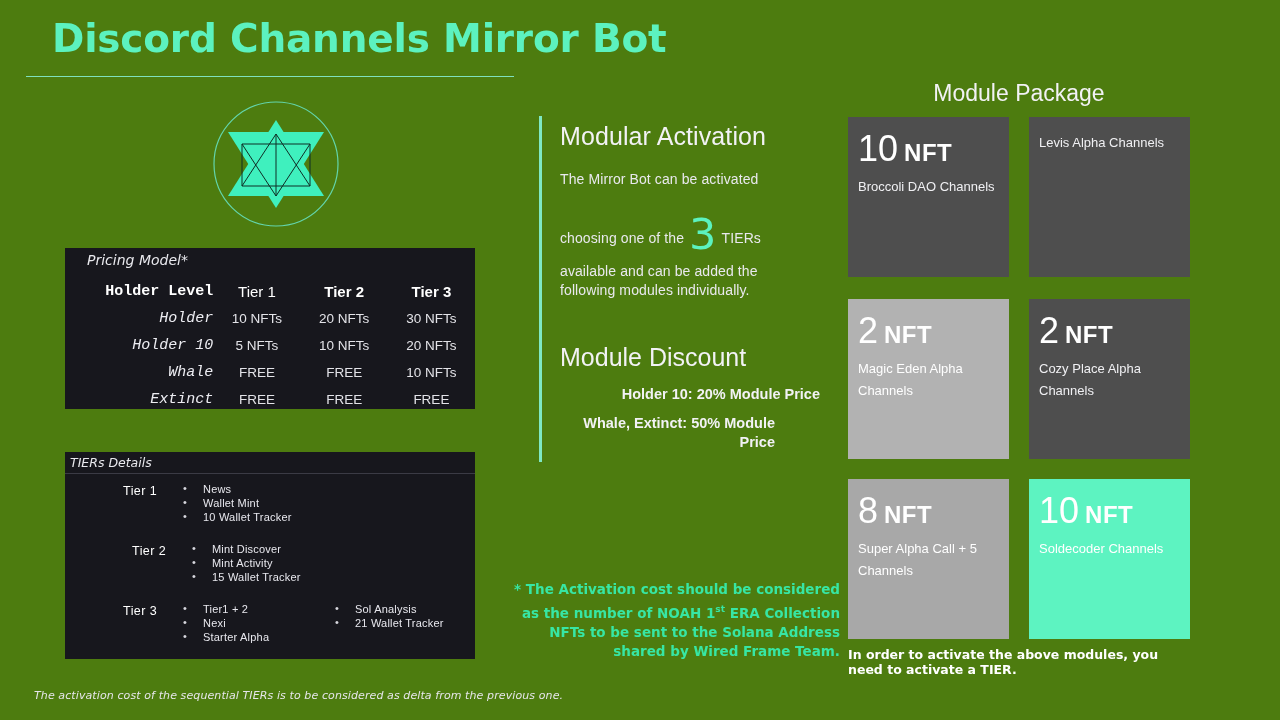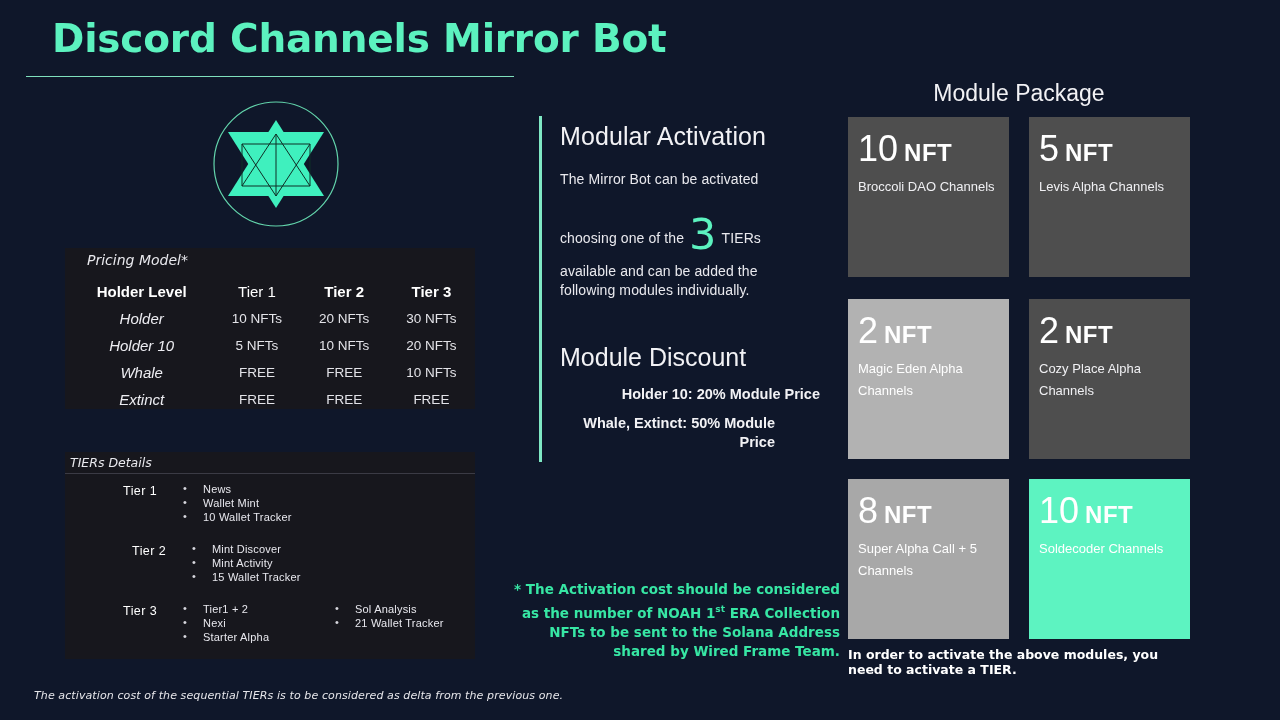--- a/index.html
+++ b/index.html
@@ -3,21 +3,21 @@
 <meta charset="utf-8">
 <title>Discord Channels Mirror Bot</title>
 <style>
   * { box-sizing: border-box; margin: 0; padding: 0; }
   html, body {
     width: 1280px; height: 720px;
     background: #000;
     font-family: "Liberation Sans", sans-serif;
     overflow: hidden;
   }
-  #slide { position: relative; width: 1280px; height: 720px; background: #0f172a; }
+  #slide { position: relative; width: 1280px; height: 720px; background: #4d7c0f; }
 
   
   #title {
     position: absolute; left: 52px; top: 16px;
     font-size: 39px; font-weight: bold; letter-spacing: -0.2px;
     color: #5cf2bf;
     font-family: "DejaVu Sans", sans-serif;
   }
   #title-rule {
     position: absolute; left: 26px; top: 76px; width: 488px; height: 1px;
@@ -32,21 +32,21 @@
     position: absolute; left: 65px; top: 248px; width: 410px; height: 161px;
     background: #17171d;
   }
   #pricing .cap {
     position: absolute; left: 22px; top: 4px;
     font-size: 14px; font-style: italic; color: #e9e9ee;
     font-family: "DejaVu Sans", sans-serif;
   }
   #pricing table { position: absolute; left: 0; top: 30px; width: 410px; border-collapse: collapse; }
   #pricing th, #pricing td { padding: 0; height: 27px; vertical-align: middle; }
-  #pricing th.lvl, #pricing td.lvl { width: 148px; padding-left: 5px; text-align: center; }
+  #pricing th.lvl, #pricing td.lvl { width: 148px; padding-left: 5px; text-align: right; font-family: Liberation Mono, monospace; }
   #pricing th.t, #pricing td.t { width: 87px; text-align: center; }
   #pricing thead th { font-size: 15px; color: #fff; font-weight: bold; }
   #pricing thead th.lvl { font-size: 15px; }
   #pricing thead th.t1 { font-weight: normal; }
   #pricing td.lvl { font-size: 15px; font-style: italic; color: #ededf2; }
   #pricing td.t { font-size: 13.5px; color: #e3e3e8; }
 
   
   #tiers {
     position: absolute; left: 65px; top: 452px; width: 410px; height: 207px;
@@ -254,21 +254,20 @@
 
   <div id="star-note" style="color: rgb(55, 230, 164); text-align: right;"><span>* The Activation cost should be considered as the number of NOAH 1</span><sup>st</sup><span> ERA Collection NFTs to be sent to the Solana Address shared by Wired Frame Team.</span></div>
 
   <div id="mp-title">Module Package</div>
 
   <div class="card" id="card0" style="background: rgb(78, 78, 78);">
     <div class="amt"><span>10</span><span class="unit">NFT</span></div>
     <div class="desc" style="color: rgb(240, 240, 243);">Broccoli DAO Channels</div>
   </div>
   <div class="card" id="card1" style="background: rgb(78, 78, 78);">
-    <div class="amt"><span>5</span><span class="unit">NFT</span></div>
     <div class="desc" style="color: rgb(240, 240, 243);">Levis Alpha Channels</div>
   </div>
   <div class="card" id="card2" style="background: rgb(178, 178, 178);">
     <div class="amt"><span>2</span><span class="unit">NFT</span></div>
     <div class="desc" style="color: rgb(255, 255, 255);">Magic Eden Alpha Channels</div>
   </div>
   <div class="card" id="card3" style="background: rgb(78, 78, 78);">
     <div class="amt"><span>2</span><span class="unit">NFT</span></div>
     <div class="desc" style="color: rgb(240, 240, 243);">Cozy Place Alpha Channels</div>
   </div>

